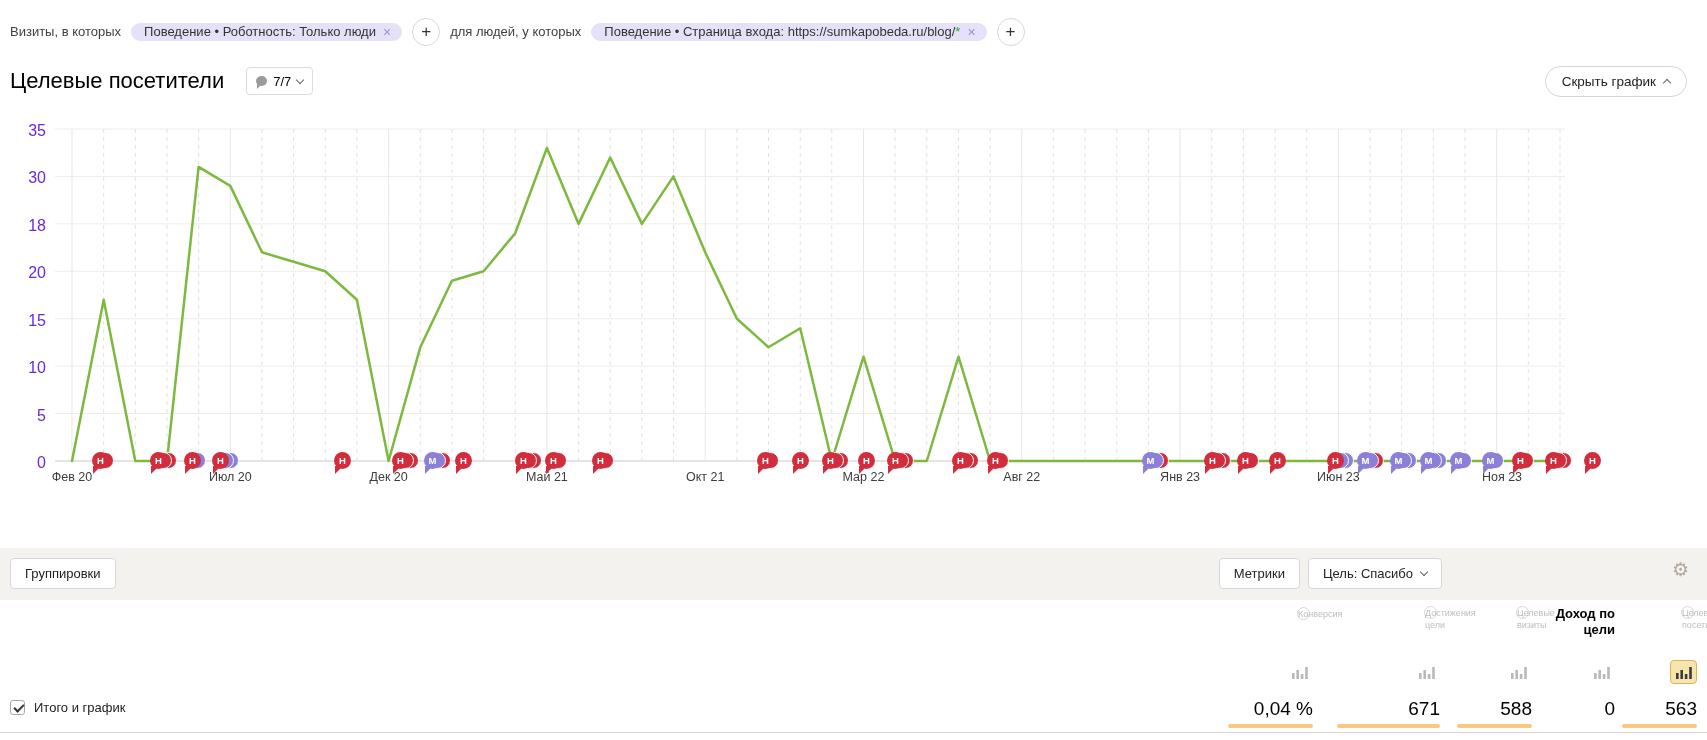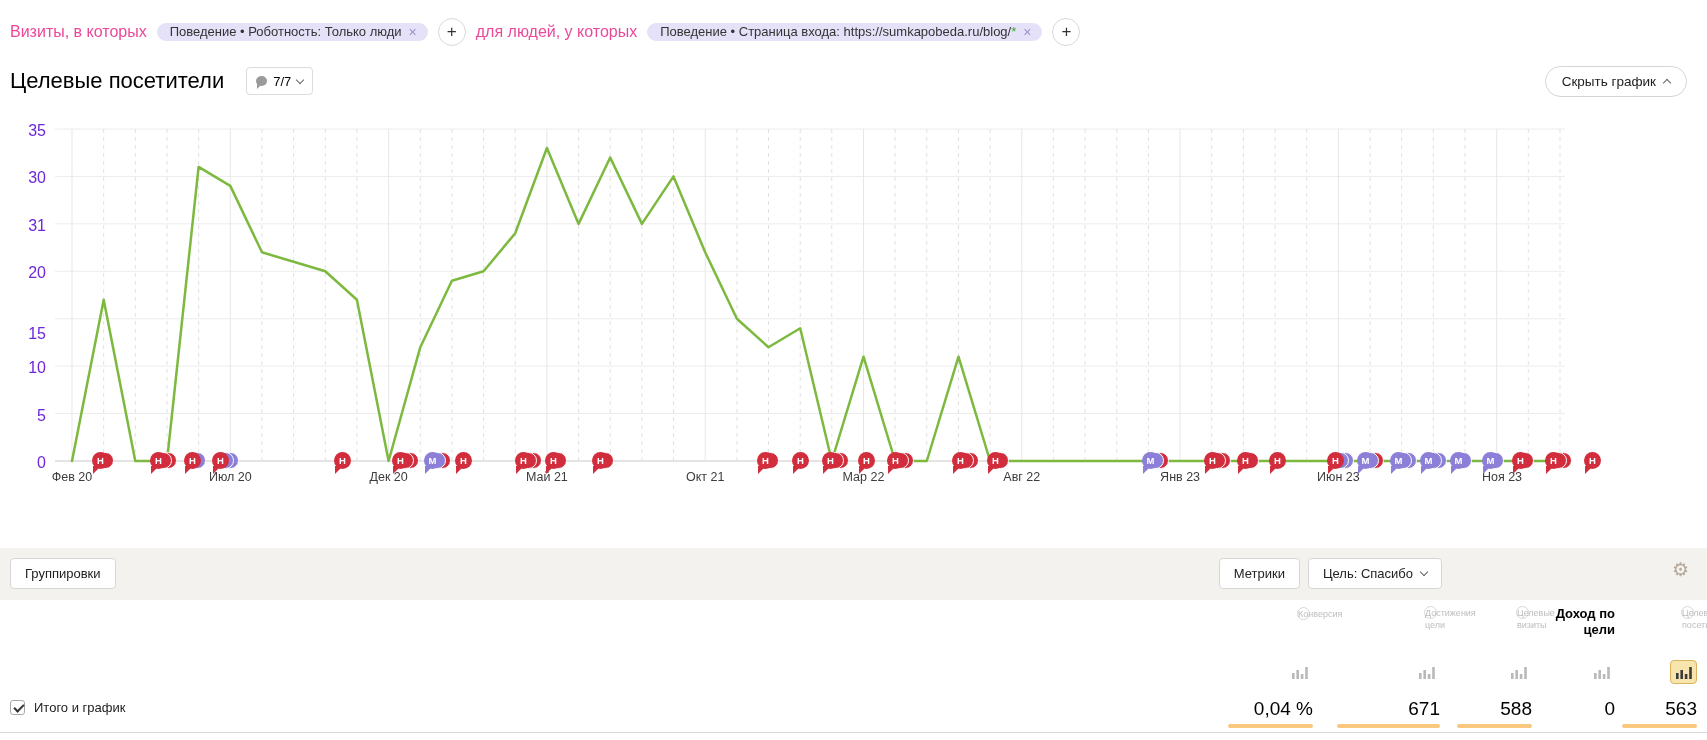--- a/index.html
+++ b/index.html
@@ -1,21 +1,21 @@
 <!DOCTYPE html>
 <html><head>
 <meta charset="utf-8">
 <style>
   * { margin:0; padding:0; box-sizing:border-box; }
   html,body { width:1707px; height:740px; background:#fff; overflow:hidden;
     font-family:"Liberation Sans", sans-serif; color:#222; }
 
   
   .filter-bar { display:flex; align-items:center; gap:10px; padding:13px 0 0 10px; height:50px; }
-  .filter-label { font-size:16px; color:#ec4899; }
+  .filter-label { font-size:13px; color:#404040; }
   .chip { display:inline-flex; align-items:center; gap:7px; background:#e5e1f8; border-radius:14px;
     height:18px; padding:0 11px 0 13px; font-size:13px; color:#333; cursor:pointer; }
   .chip .star { color:#3ba935; }
   .chip-x { color:#9a93c9; font-size:14px; cursor:pointer; line-height:1; }
   .plus-btn { width:28px; height:28px; border-radius:50%; border:1px solid #d9d9d9; background:#fff;
     font-size:17px; color:#333; display:flex; align-items:center; justify-content:center; cursor:pointer; }
 
   
   .title-row { display:flex; align-items:center; height:56px; padding:6px 20px 0 10px; }
   .page-title { font-size:22px; color:#000; font-weight:400; }
@@ -165,23 +165,23 @@
       <line x1="1433.4" y1="23" x2="1433.4" y2="355" stroke="#e1e1e1" stroke-dasharray="4 4"></line>
       <line x1="1465.0" y1="23" x2="1465.0" y2="355" stroke="#e1e1e1" stroke-dasharray="4 4"></line>
       <line x1="1496.7" y1="23" x2="1496.7" y2="355" stroke="#e7e7e7"></line>
       <line x1="1528.3" y1="23" x2="1528.3" y2="355" stroke="#e1e1e1" stroke-dasharray="4 4"></line>
       <line x1="1560.0" y1="23" x2="1560.0" y2="355" stroke="#e1e1e1" stroke-dasharray="4 4"></line>
       <polyline points="72.0,355.0 103.7,193.7 135.3,355.0 167.0,355.0 198.6,60.9 230.3,79.9 262.0,146.3 293.6,155.8 325.3,165.3 356.9,193.7 388.6,355.0 420.3,241.2 451.9,174.8 483.6,165.3 515.2,127.3 546.9,42.0 578.6,117.9 610.2,51.5 641.9,117.9 673.5,70.4 705.2,146.3 736.9,212.7 768.5,241.2 800.2,222.2 831.8,355.0 863.5,250.7 895.1,355.0 926.8,355.0 958.5,250.7 990.1,355.0 1021.8,355.0 1053.4,355.0 1085.1,355.0 1116.8,355.0 1148.4,355.0 1180.1,355.0 1211.7,355.0 1243.4,355.0 1275.1,355.0 1306.7,355.0 1338.4,355.0 1370.0,355.0 1401.7,355.0 1433.4,355.0 1465.0,355.0 1496.7,355.0 1528.3,355.0 1560.0,355.0" fill="none" stroke="#7cb93e" stroke-width="2.5" stroke-linejoin="round" stroke-linecap="round"></polyline>
     </svg>
 <div class="y-label" style="top: 348px; left: 0px;">0</div>
     <div class="y-label" style="top: 300.571px; left: 0px;">5</div>
     <div class="y-label" style="top: 253.143px; left: 0px;">10</div>
-    <div class="y-label" style="top: 205.714px; left: 0px; margin-top: 13px;">15</div>
+    <div class="y-label" style="top: 205.714px; left: 0px;">15</div>
     <div class="y-label" style="top: 158.286px; left: 0px;">20</div>
-    <div class="y-label" style="top: 110.857px; left: 0px;">31</div>
+    <div class="y-label" style="top: 110.857px; left: 0px;">18</div>
     <div class="y-label" style="top: 63.4286px; left: 0px;">30</div>
     <div class="y-label" style="top: 16px; left: 0px;">35</div>
     <div class="x-label" style="left: 72px;">Фев 20</div>
     <div class="x-label" style="left: 230.298px;">Июл 20</div>
     <div class="x-label" style="left: 388.596px;">Дек 20</div>
     <div class="x-label" style="left: 546.894px;">Май 21</div>
     <div class="x-label" style="left: 705.191px;">Окт 21</div>
     <div class="x-label" style="left: 863.489px;">Мар 22</div>
     <div class="x-label" style="left: 1021.79px;">Авг 22</div>
     <div class="x-label" style="left: 1180.09px;">Янв 23</div>

